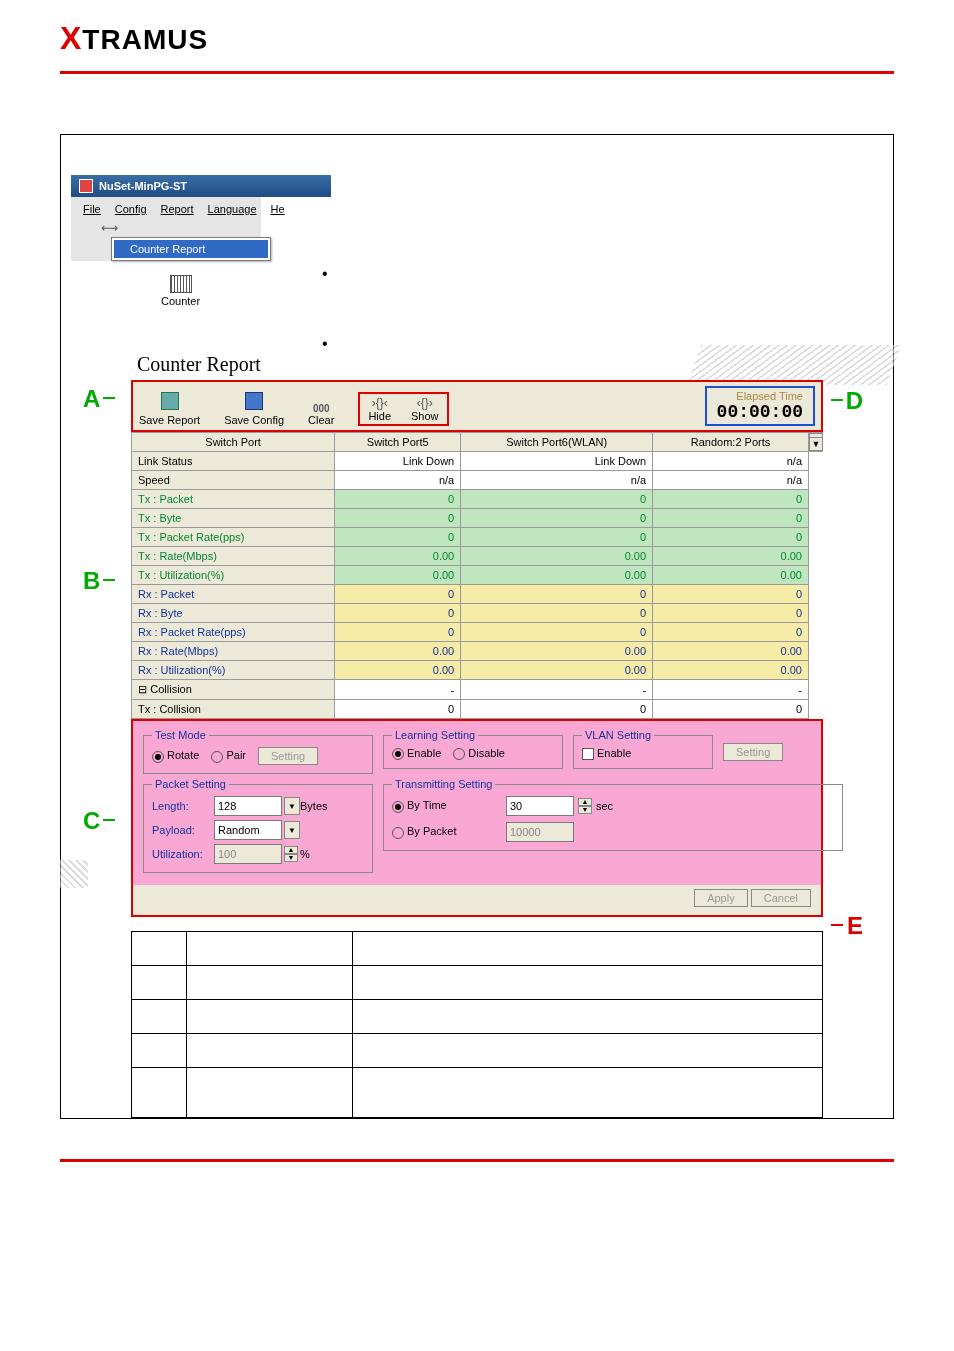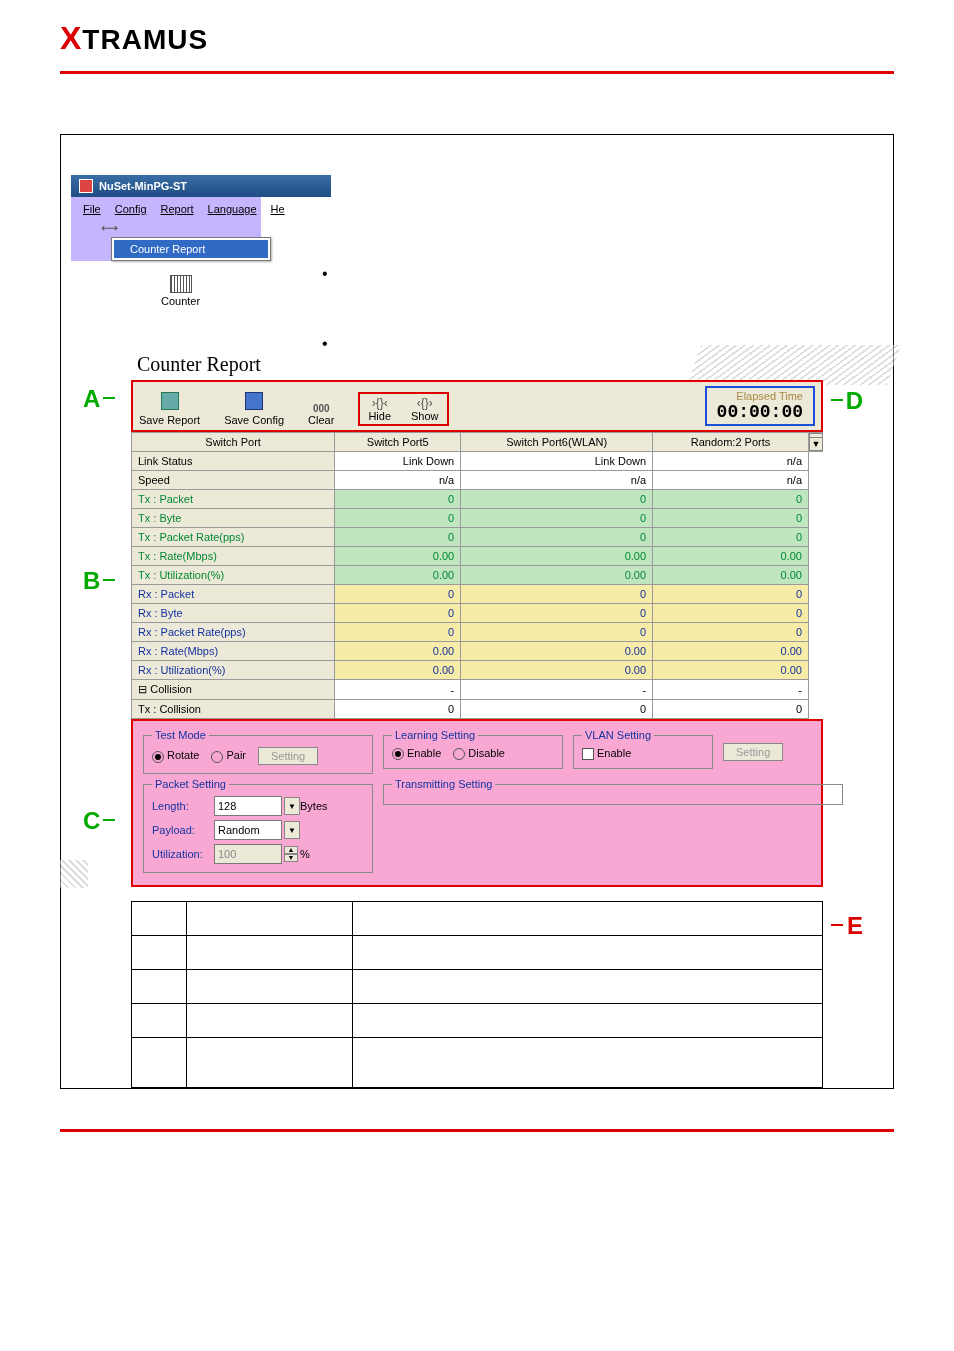--- a/index.html
+++ b/index.html
@@ -11,21 +11,21 @@
   .logo .x { color: #d00; font-size: 32px; }
   .hr-thick { height: 3px; background: #d00; margin: 4px 60px 0; }
   
   
   .outer-frame { margin: 60px 60px 0; border: 1px solid #000; background: #fff; padding-top: 40px; }
   
   
   .app-shell { margin: 0 10px; }
   .titlebar { background: linear-gradient(#3a6ea5,#1f4d86); color: #fff; font-weight: bold; padding: 4px 8px; display: flex; align-items: center; gap: 6px; width: 260px; }
   .titlebar-icon { width: 14px; height: 14px; background: #d44; display: inline-block; border: 1px solid #fff; }
-  .menubar { background: #c4b5fd; padding: 2px 0 0; width: 190px; }
+  .menubar { background: #e5e5e5; padding: 2px 0 0; width: 190px; }
   .menubar-row { display: flex; gap: 2px; padding: 2px 6px; }
   .menu-item { padding: 2px 6px; cursor: default; }
   .menu-item .u { text-decoration: underline; }
   .menu-dropdown { background: #fff; border: 1px solid #7a7a7a; padding: 2px 2px; margin: 0 0 4px 40px; width: 160px; box-shadow: 1px 1px 2px rgba(0,0,0,.3); }
   .menu-dropdown-item { padding: 3px 16px; background: #316ac5; color: #fff; }
   .menu-arrow { display: inline-block; width: 20px; color: #555; font-size: 12px; }
   
   .counter-btn { display: inline-block; text-align: center; margin: 10px 0 40px 90px; }
   .counter-btn .icon { width: 22px; height: 18px; border: 1px solid #555; display: inline-block; background: repeating-linear-gradient(90deg,#555 0 1px,#fff 1px 3px),repeating-linear-gradient(#555 0 1px,#fff 1px 3px); }
   .bullet { position: absolute; font-size: 16px; }
@@ -309,21 +309,39 @@
             <span class="stepper">
                 <span>▲</span>
                 <span>▼</span>
               </span>
             <span>%</span>
           </div>
         </fieldset>
 
         <fieldset class="settings-trans">
           <legend>Transmitting Setting</legend>
-        </fieldset>
+          <div style="display:grid;grid-template-columns:110px 68px 14px 40px;gap:6px 4px;align-items:center">
+            <span><span class="radio checked"></span><span>By Time</span></span>
+            <input class="input" value="30" style="">
+            <span class="stepper">
+                <span>▲</span>
+                <span>▼</span>
+              </span>
+            <span>sec</span>
+
+            <span><span class="radio"></span><span>By Packet</span></span>
+            <input class="input disabled" value="10000" style="">
+            <span></span>
+              <span></span>
+          </div>
+        </fieldset>
+      </div>
+      <div class="apply-row">
+        <button class="btn disabled">Apply</button>
+        <button class="btn disabled">Cancel</button>
       </div>
     </div>
 
     <table class="lower-table">
       <tbody>
           <tr>
             <td style="width:8%"></td>
             <td style="width:24%"></td>
             <td></td>
           </tr>

